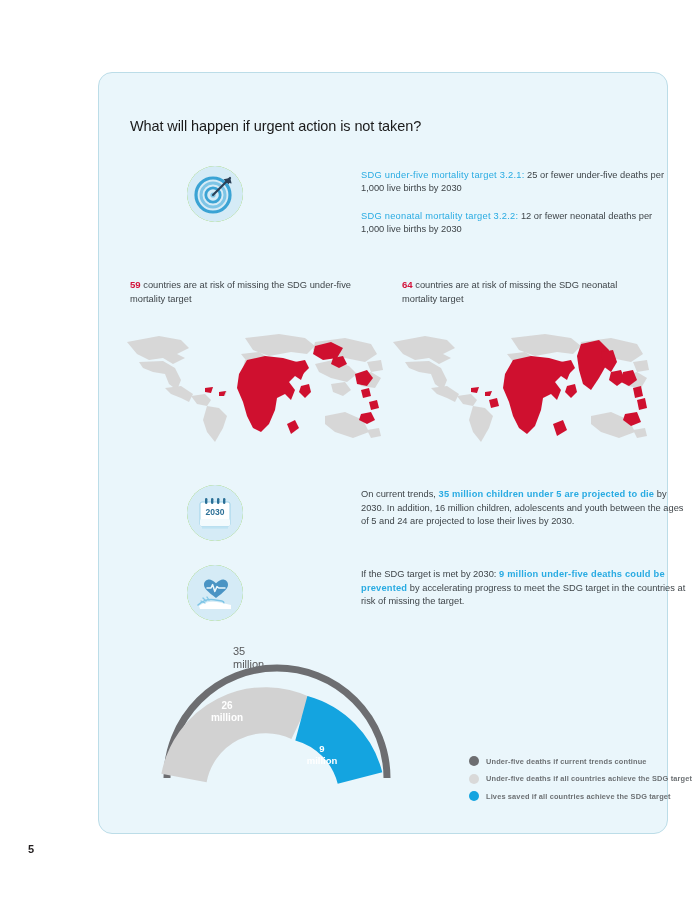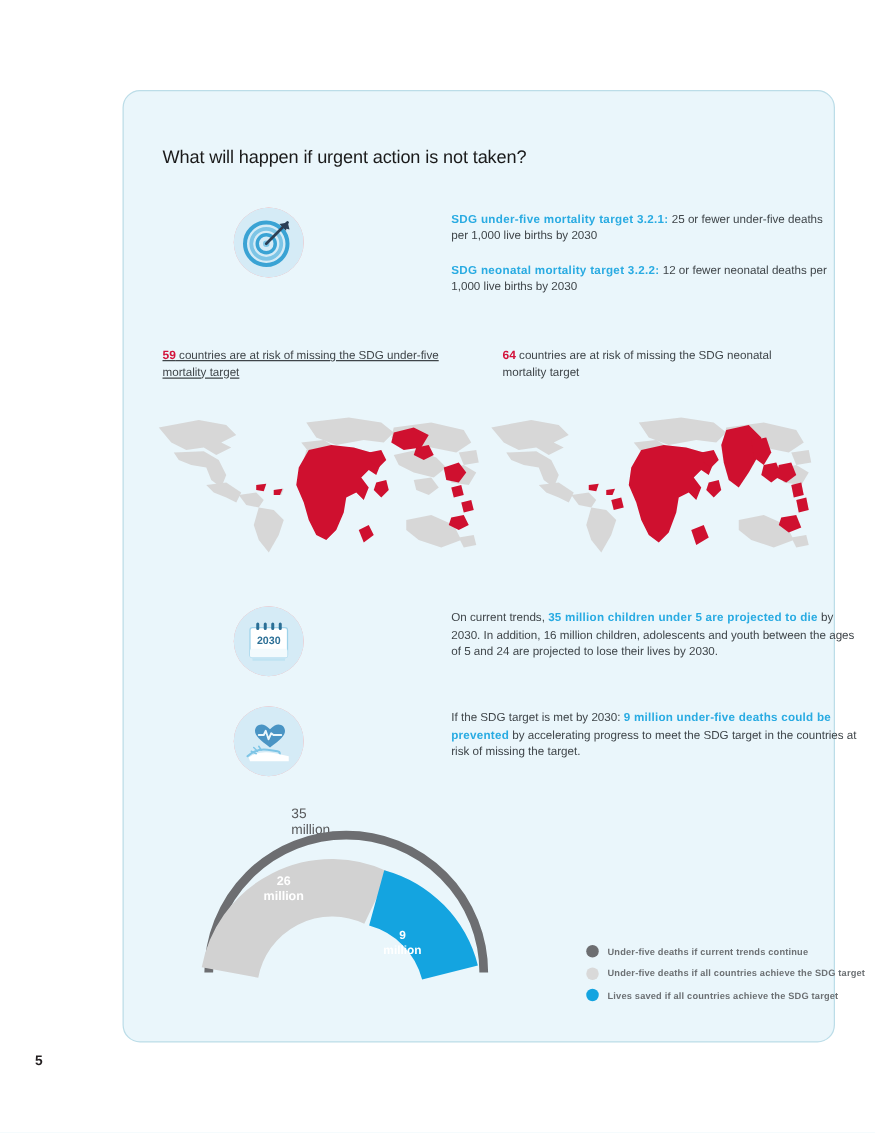--- a/index.html
+++ b/index.html
@@ -23,36 +23,36 @@
 
   .headline{
     position:absolute;left:31px;top:45px;
     font-size:14.5px;font-weight:normal;color:#1a1a1a;letter-spacing:-.1px;
   }
 
   
   .sdg-block{position:absolute;left:88px;top:93px;width:460px;}
   .icon-circle{
     position:absolute;width:56px;height:56px;border-radius:50%;
-    background:#fca5a5;display:block;
+    background:#84cc16;display:block;
   }
   .sdg-text{position:absolute;left:174px;top:3px;width:310px;}
   .sdg-para{
     font-size:9.3px;line-height:13.4px;color:#3f4549;margin:0 0 14px 0;
   }
   .sdg-para:last-child{margin-bottom:16px;}
-  .sdg-label{color:#29abe2;font-weight:bold;letter-spacing:.25px;}
+  .sdg-label{color:#29abe2;font-weight:normal;letter-spacing:.25px;}
 
   
   .stats{position:absolute;left:31px;top:205px;width:510px;}
   .stat{
     position:absolute;top:0;width:240px;
     font-size:9.3px;line-height:13.6px;color:#3f4549;
   }
-  .stat.left{left:0;text-decoration:underline;}
+  .stat.left{left:0;}
   .stat.right{left:272px;}
   .stat-num{color:#d3133b;font-weight:bold;font-size:9.6px;}
 
   
   .maps{position:absolute;left:20px;top:255px;width:540px;height:120px;}
   .map{position:absolute;top:0;width:266px;height:120px;}
   .map.left{left:0;}
   .map.right{left:266px;}
   .map svg{display:block;width:266px;height:120px;}
 

